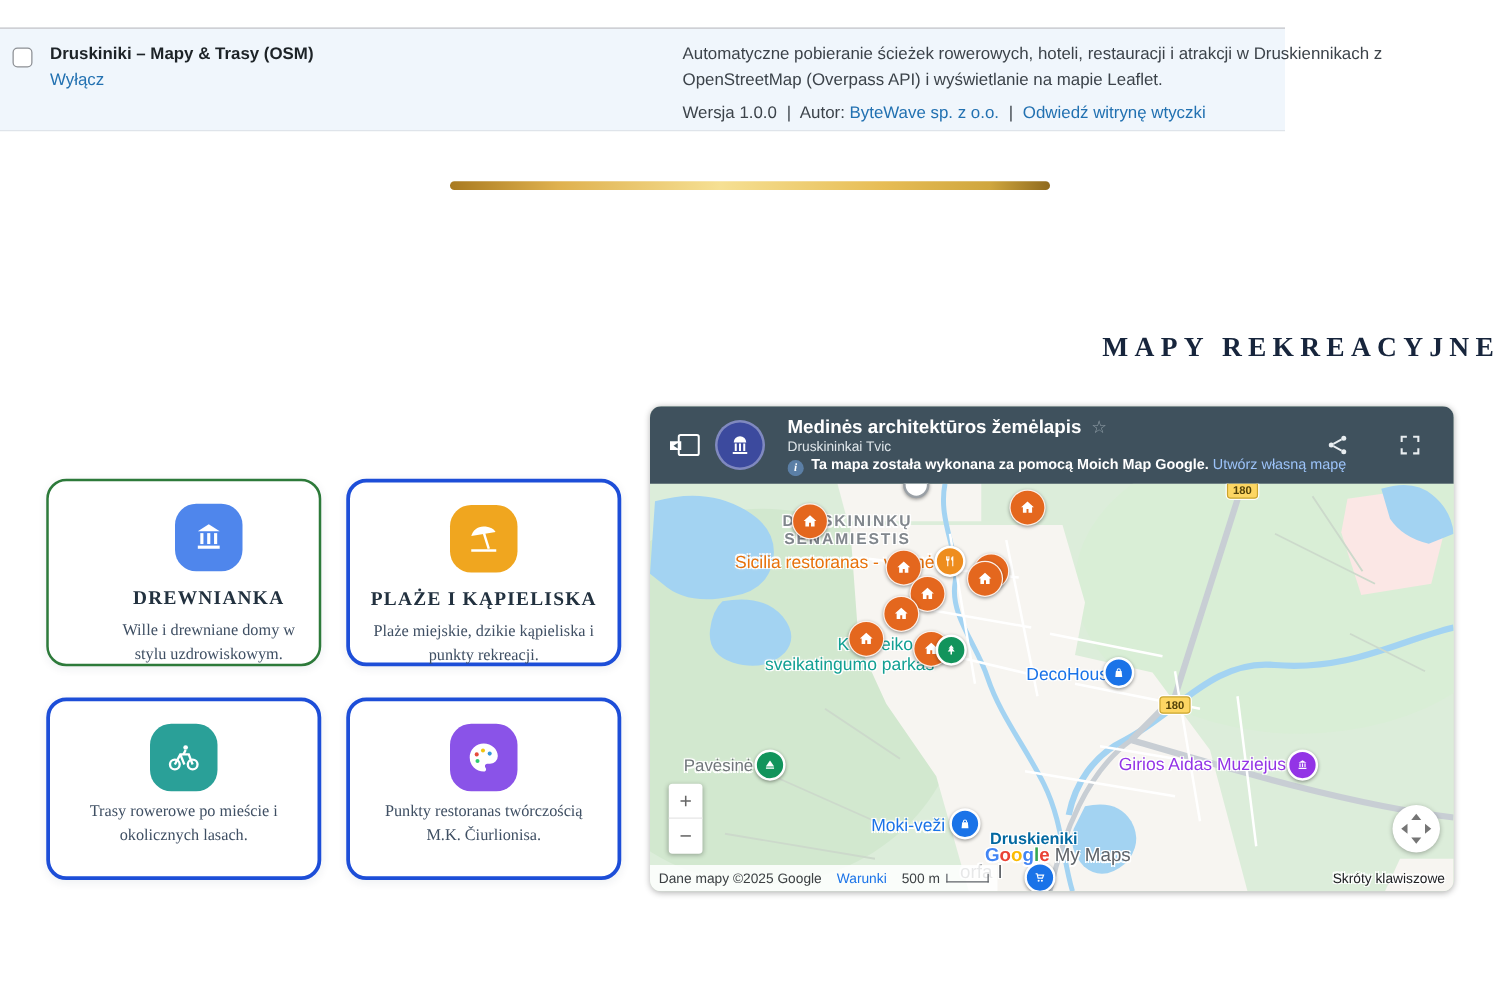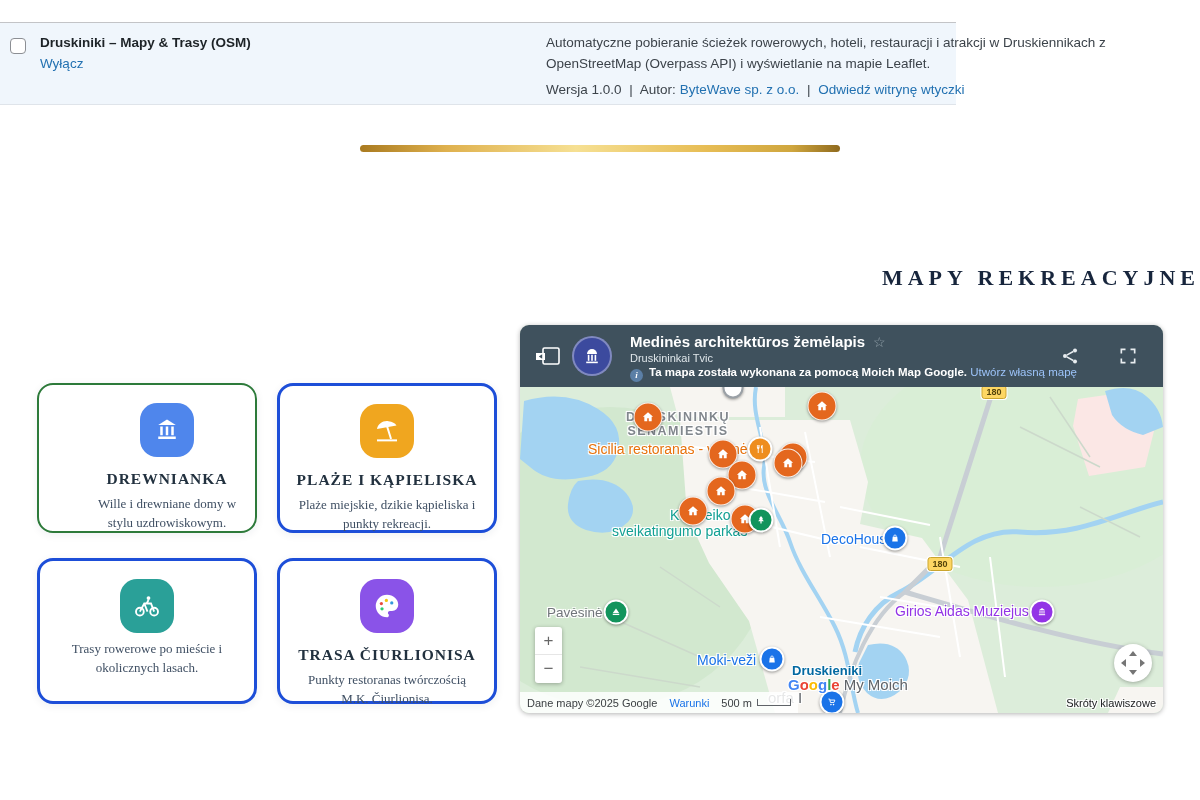--- a/index.html
+++ b/index.html
@@ -1,21 +1,21 @@
 <!DOCTYPE html>
 <html><head>
 <meta charset="utf-8">
 <style>
   html,body{margin:0;padding:0;}
   body{width:1200px;height:800px;position:relative;background:#fff;overflow:hidden;
        font-family:"Liberation Sans",sans-serif;}
   a{cursor:pointer;text-decoration:none;}
 
   
-  .plugin-row{position:absolute;left:0;top:22px;width:956px;height:81px;background:#f0f6fc;
+  .plugin-row{position:absolute;left:0;top:22px;width:1028px;height:81px;background:#f0f6fc;
     border-top:1px solid #c3c4c7;border-bottom:1px solid rgba(0,0,0,0.07);text-decoration:underline;}
   .plugin-checkbox{position:absolute;left:10px;top:15px;width:16px;height:16px;margin:0;
     appearance:none;background:#fff;border:1px solid #8c8f94;border-radius:4px;}
   .plugin-title-col{position:absolute;left:40px;top:12px;width:480px;}
   .plugin-title{font-size:13.5px;font-weight:bold;color:#1d2327;}
   .plugin-deactivate{display:inline-block;margin-top:6px;font-size:13.5px;color:#2271b1;}
   .plugin-desc-col{position:absolute;left:546px;top:10px;width:644px;}
   .plugin-desc{font-size:13.5px;color:#3c434a;line-height:1.55;}
   .plugin-meta{margin-top:7px;font-size:13.5px;color:#3c434a;}
   .plugin-meta .sep{margin:0 4px;}
@@ -185,21 +185,20 @@
 <div class="card card4">
   <div class="card-icon" style="background: rgb(138, 83, 232);">
     <svg viewBox="0 0 24 24">
         <path fill="#fff" d="M12 3a9 9 0 000 18c.83 0 1.5-.67 1.5-1.5 0-.39-.15-.74-.39-1.01-.23-.26-.38-.61-.38-.99 0-.83.67-1.5 1.5-1.5H16a5 5 0 005-5c0-4.42-4.03-8-9-8z"></path>
         <circle cx="7.5" cy="10" r="1.3" fill="#e74c3c"></circle>
         <circle cx="11.5" cy="7.5" r="1.3" fill="#f1c40f"></circle>
         <circle cx="15.8" cy="9.5" r="1.3" fill="#3498db"></circle>
         <circle cx="8" cy="14.2" r="1.3" fill="#2ecc71"></circle>
       </svg>
   </div>
-  <div class="card-title">TRASA ČIURLIONISA</div>
   <div class="card-desc">Punkty restoranas twórczością M.K. Čiurlionisa.</div>
 </div>
 
 <div class="map-embed">
   <div class="map-header">
     <div class="hdr-toggle">
       <svg viewBox="0 0 27 23">
           <rect x="8" y="3" width="16" height="16" rx="1.5" fill="none" stroke="#fff" stroke-width="1.6"></rect>
           <rect x="1" y="8" width="9" height="7" fill="#fff"></rect>
           <path d="M7.2 9.3L3.8 11.5l3.4 2.2z" fill="#3f515d"></path>
@@ -383,21 +382,21 @@
 
     <div class="pan-ctrl">
       <span class="pan-arrow pan-up"></span>
       <span class="pan-arrow pan-down"></span>
       <span class="pan-arrow pan-left"></span>
       <span class="pan-arrow pan-right"></span>
     </div>
 
     <div class="map-city">Druskieniki</div>
     <div class="map-brand">
-      <span id="gbrand"><span style="color: rgb(66, 133, 244);">G</span><span style="color: rgb(234, 67, 53);">o</span><span style="color: rgb(251, 188, 5);">o</span><span style="color: rgb(66, 133, 244);">g</span><span style="color: rgb(52, 168, 83);">l</span><span style="color: rgb(234, 67, 53);">e</span></span><span class="suffix">My Moich</span>
+      <span id="gbrand"><span style="color: rgb(66, 133, 244);">G</span><span style="color: rgb(234, 67, 53);">o</span><span style="color: rgb(251, 188, 5);">o</span><span style="color: rgb(66, 133, 244);">g</span><span style="color: rgb(52, 168, 83);">l</span><span style="color: rgb(234, 67, 53);">e</span></span><span class="suffix">My Maps</span>
     </div>
 
     <div class="map-attrib">
       <span>Dane mapy ©2025 Google</span>
       <a>Warunki</a>
       <span class="scale-label">500 m</span>
       <span class="scalebar"></span>
     </div>
     <div class="map-shortcuts">Skróty klawiszowe</div>
   </div>

